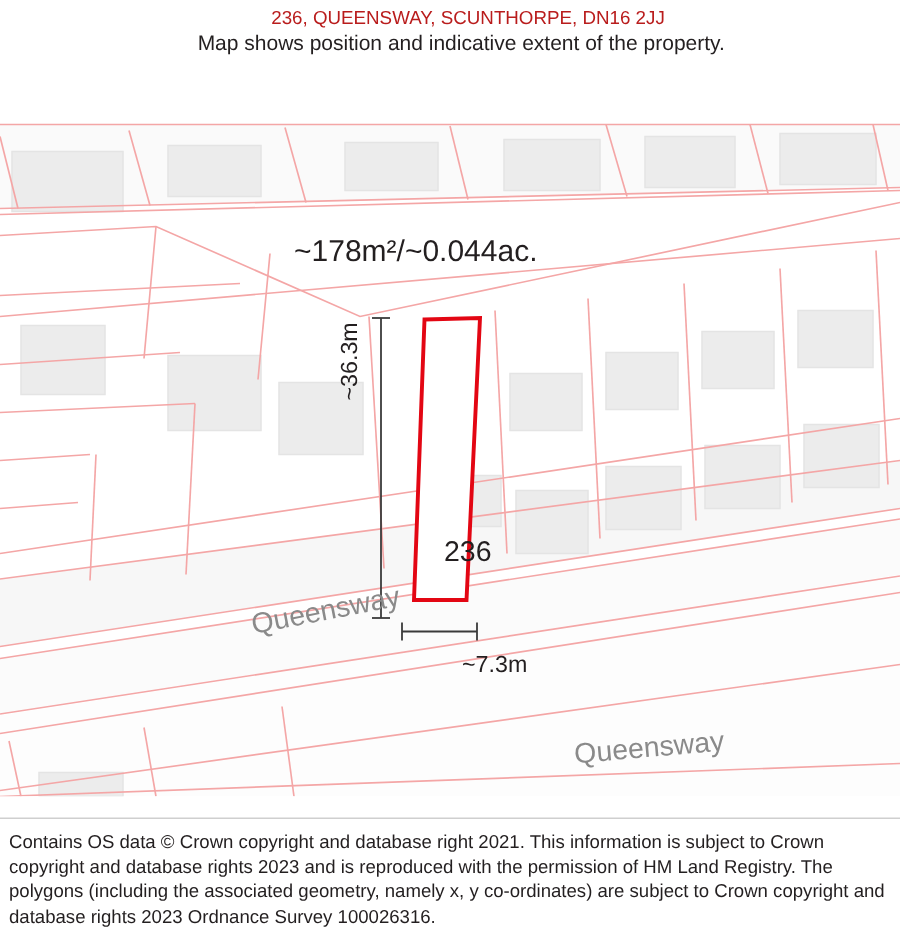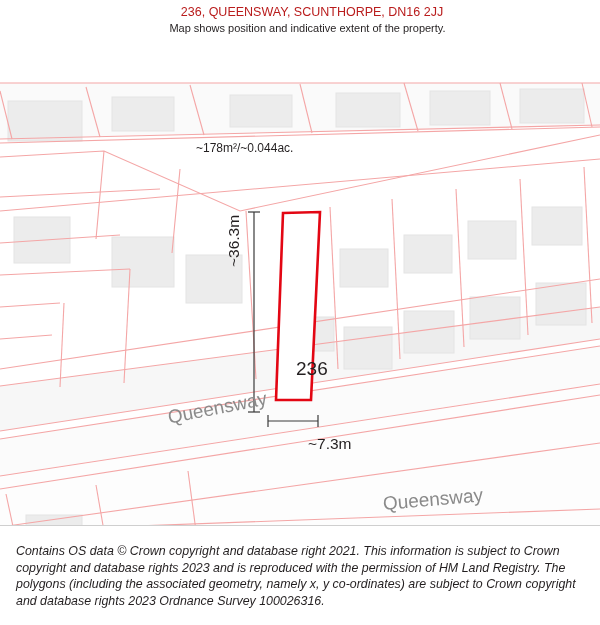--- a/index.html
+++ b/index.html
@@ -19,21 +19,21 @@
     padding-top: 4px;
     text-align: center;
   }
   .header .title {
     font-size: 12.5px;
     line-height: 16px;
     color: #b91c1c;
     padding-left: 24px;
   }
   .header .subtitle {
-    font-size: 11px;
+    font-size: 14px;
     line-height: 17px;
     color: #231f20;
     padding-left: 15px;
   }
   .map-wrap {
     position: relative;
     width: 600px;
     height: 492px;
     margin-top: 2px;
     overflow: hidden;
@@ -45,22 +45,22 @@
     top: 0;
   }
   .map-label {
     position: absolute;
     font-family: "Liberation Sans", sans-serif;
     color: #231f20;
     white-space: nowrap;
   }
   #area-label {
     left: 196px;
-    top: 102px;
-    font-size: 12px;
+    top: 118px;
+    font-size: 20px;
   }
   #plot-number {
     left: 296px;
     top: 275px;
     font-size: 19px;
     margin-top: 44px;
   }
   #width-label {
     left: 268px;
     top: 396px;
@@ -96,25 +96,24 @@
     position: absolute;
     left: 0;
     bottom: 0;
     width: 600px;
     border-top: 1px solid #cfcfcf;
     box-sizing: border-box;
     padding: 5px 4px 4px 4px;
     background: #fff;
   }
   .footer p {
-    margin: 12px;
+    margin: 2px;
     font-size: 12.4px;
     line-height: 16.4px;
     color: #231f20;
-    font-style: italic;
   }
 </style>
 </head>
 <body>
 
 <div class="header">
   <div class="title">236, QUEENSWAY, SCUNTHORPE, DN16 2JJ</div>
   <div class="subtitle">Map shows position and indicative extent of the property.</div>
 </div>
 

